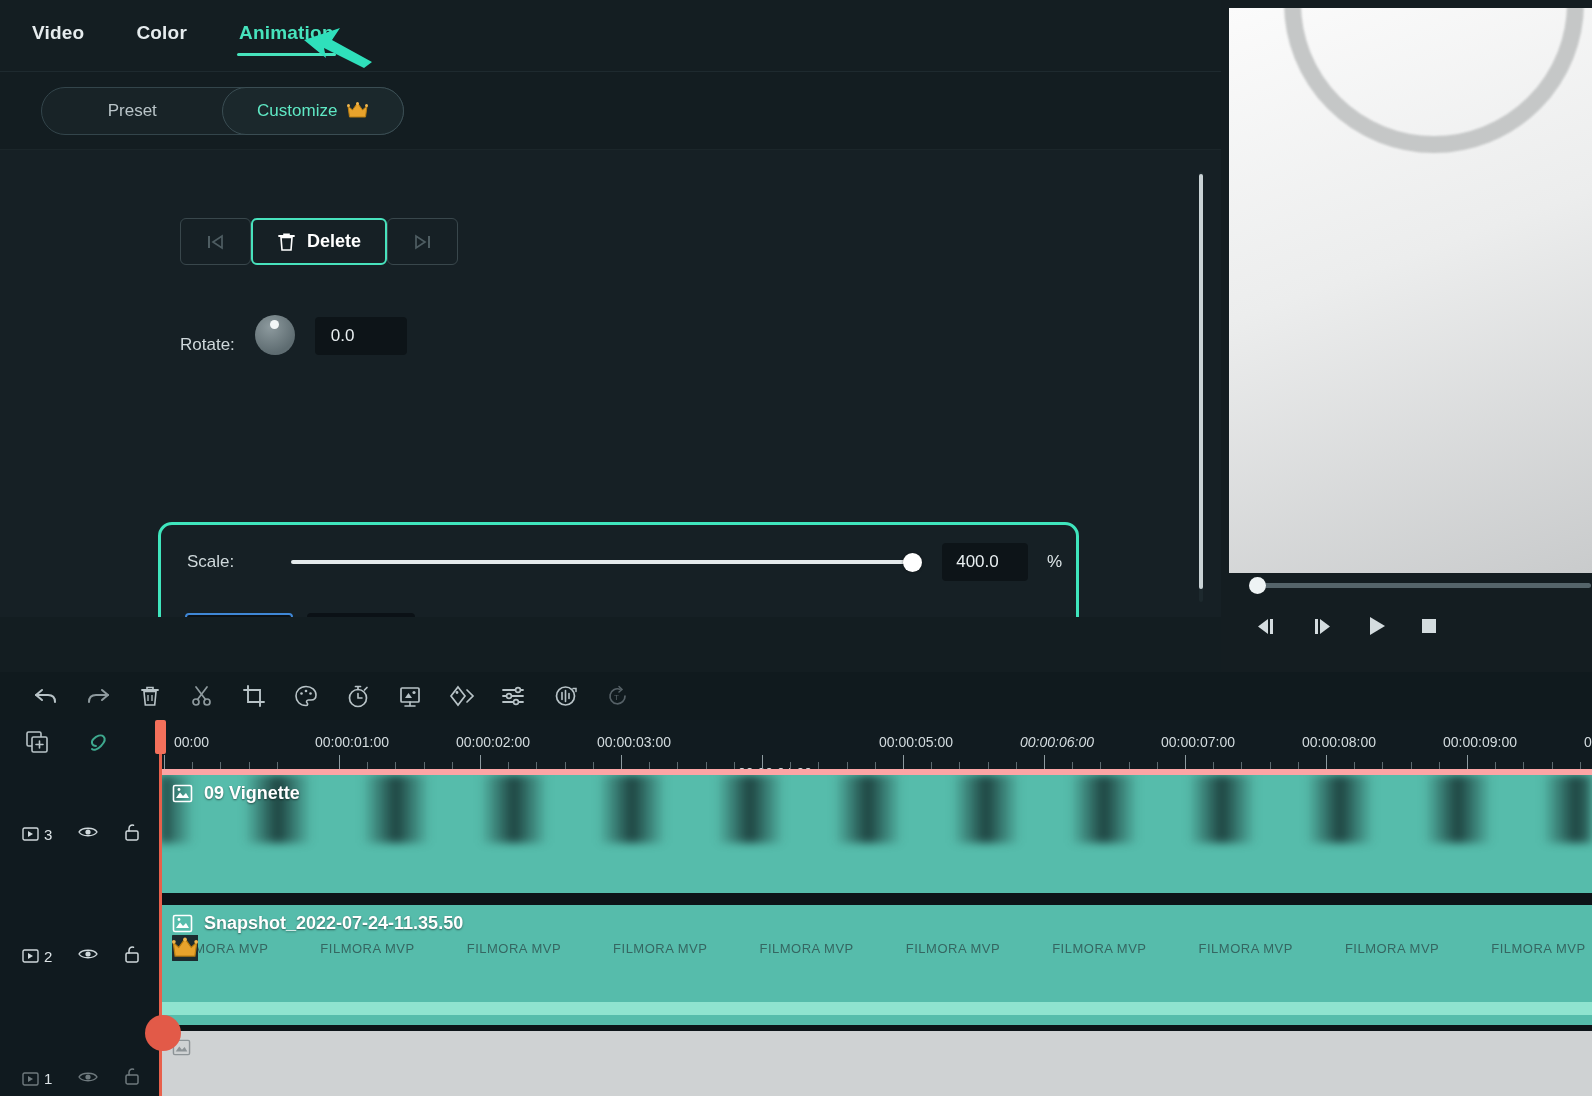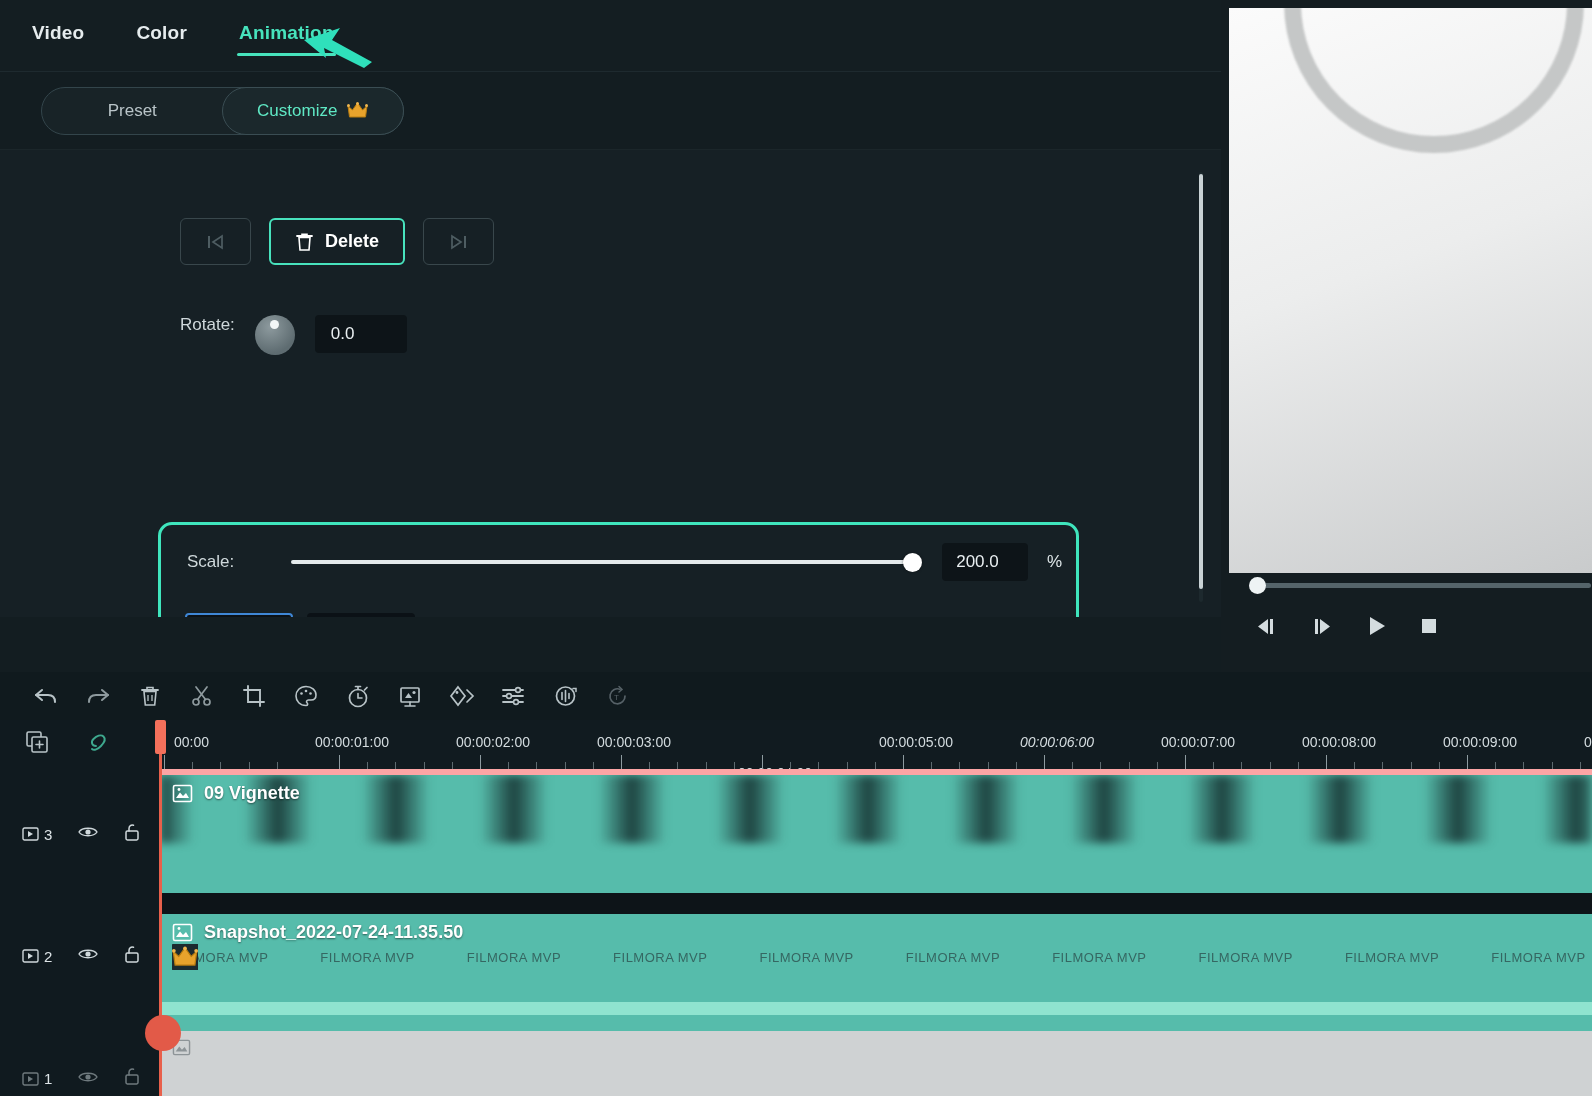--- a/index.html
+++ b/index.html
@@ -56,33 +56,33 @@
   }
   .scrollbar-track {
     position: absolute; right: 18px; top: 22px; width: 4px; height: 430px;
     background: #1d292e; border-radius: 2px;
   }
   .scrollbar-thumb {
     position: absolute; right: 18px; top: 24px; width: 4px; height: 415px;
     background: #c9d2d5; border-radius: 2px; cursor: pointer;
   }
 
-  .kf-row { position: absolute; left: 180px; top: 68px; display: flex; gap: 18px; align-items: center; }
+  .kf-row { position: absolute; left: 180px; top: 68px; display: flex; align-items: center; }
   .kf-btn {
     width: 71px; height: 47px; border: 1px solid #39474c; border-radius: 6px;
     background: transparent; display: flex; align-items: center; justify-content: center;
     color: #4e5d62; cursor: pointer;
   }
   .kf-del {
     height: 47px; padding: 0 24px; border: 2px solid #48e2bd; border-radius: 6px;
     background: transparent; display: flex; align-items: center; gap: 11px;
     color: #ffffff; font-size: 18px; font-weight: bold; cursor: pointer;
   }
 
-  .rot-row { position: absolute; left: 180px; top: 165px; display: flex; align-items: flex-start; }
+  .rot-row { position: absolute; left: 180px; top: 165px; display: flex; align-items: flex-end; }
   .lbl { color: #cfd8db; font-size: 17px; }
   .knob {
     width: 40px; height: 40px; border-radius: 50%;
     background: radial-gradient(circle at 38% 30%, #8d9a9e, #5e6c71 70%);
     margin-left: 20px; position: relative; cursor: pointer;
   }
   .knob::after {
     content: ""; position: absolute; left: 15px; top: 5px; width: 9px; height: 9px;
     border-radius: 50%; background: #f2f6f7;
   }
@@ -309,21 +309,21 @@
         <div class="numbox" style="width:92px;height:38px;margin-left:20px;">0.0</div>
       </div>
 
       <div class="hl-box">
 
         <div class="pr" style="left:26px; top:18px; width:875px;">
           <span class="lbl" style="width:78px;">Scale:</span>
           <div class="slider-track" style="width:622px; margin-left:26px;">
             <div class="knob-sm" style="left:612px;"></div>
           </div>
-          <div class="valbox" style="margin-left:32px;">200.0</div>
+          <div class="valbox" style="margin-left:32px;">400.0</div>
           <span class="pct" style="margin-left:19px;">%</span>
         </div>
 
         <div class="pr" style="left:10px; top:88px;">
 
           <div class="posbox focused" style="margin-left:14px;">0.0</div>
 
           <div class="posbox" style="margin-left:14px;">514.0</div>
         </div>
 
@@ -592,21 +592,21 @@
               </svg>
           </span>
           <span>
             <svg width="17" height="19" viewBox="0 0 17 19">
                 <rect x="2" y="8" width="12" height="9" stroke="#cfd8db" stroke-width="1.5" fill="none" rx="1.4"></rect>
                 <path d="M5 8 V5.5 C5 3 7 1.6 9.5 2.3" stroke="#cfd8db" stroke-width="1.5" fill="none" stroke-linecap="round"></path>
               </svg>
           </span>
         </div>
       </div>
-      <div class="clip clip-v" style="top:17px; width:1432px; height:120px;">
+      <div class="clip clip-v" style="top:8px; width:1432px; height:120px;">
         <div class="clip-label">
           <svg width="21" height="19" viewBox="0 0 21 19">
               <rect x="1.5" y="1.5" width="18" height="16" stroke="#ffffff" stroke-width="1.6" fill="none" rx="1.5"></rect>
               <path d="M4 14 L8 8.5 L11 12 L14 9 L17 14 Z" fill="#ffffff"></path>
               <circle cx="7" cy="5.5" r="1.4" fill="#ffffff"></circle>
             </svg>
           <span>Snapshot_2022-07-24-11.35.50</span>
         </div>
         <div class="wm-row" id="wm-row">
             <span class="wm" style="margin-left: 0px;">FILMORA MVP</span>

